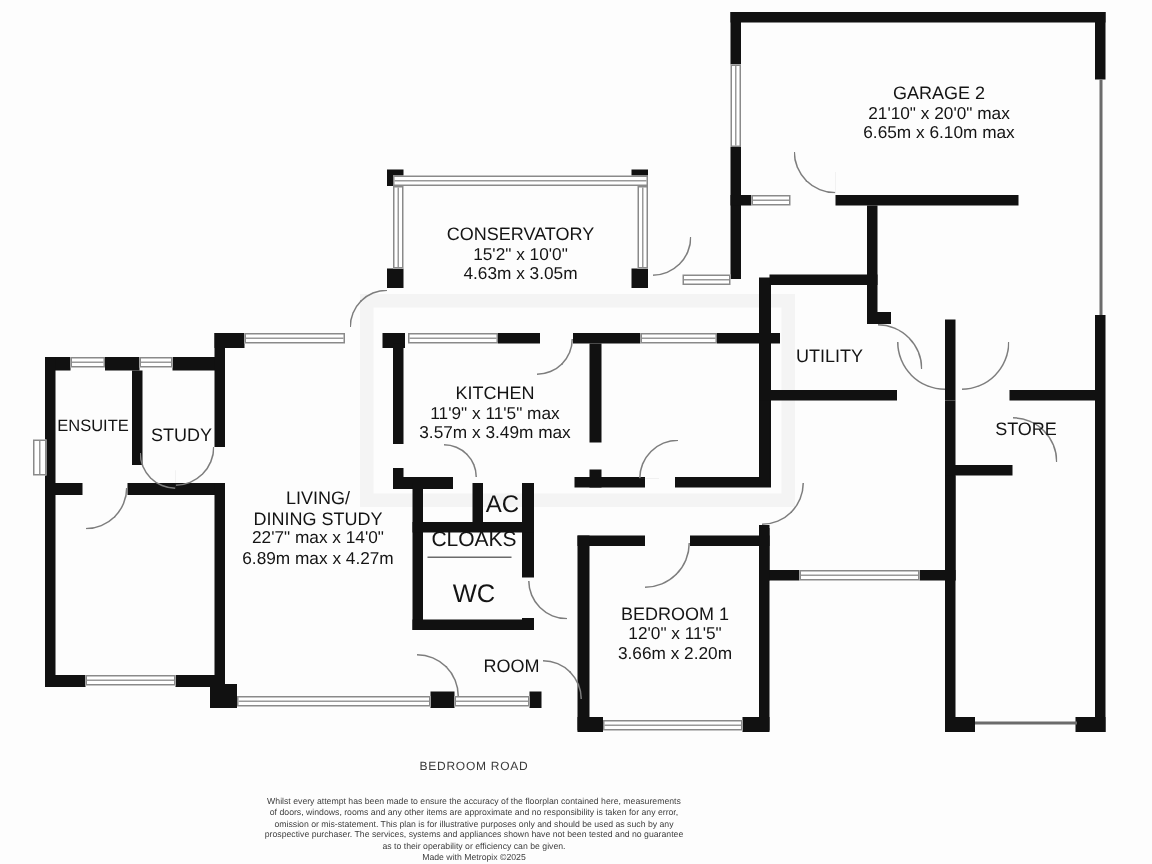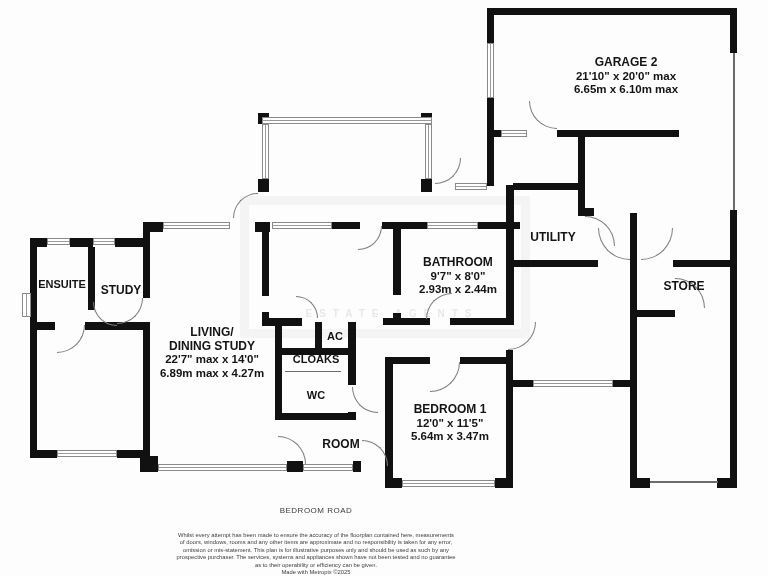--- a/index.html
+++ b/index.html
@@ -7,42 +7,41 @@
           font-family:"Liberation Sans", sans-serif;}
   
   .w{position:absolute;background:#111;}
   .thin{position:absolute;background:#6b6b6b;}
   .win{position:absolute;background:#fff;border:1px solid #8a8a8a;box-sizing:border-box;}
   .win.h{background:linear-gradient(#9a9a9a,#9a9a9a) center/100% 1px no-repeat,#fff;}
   .win.v{background:linear-gradient(90deg,#9a9a9a,#9a9a9a) center/1px 100% no-repeat,#fff;}
   .arc{position:absolute;box-sizing:border-box;}
   
   .room{position:absolute;transform:translateX(-50%);text-align:center;color:#141414;
-        font-weight:bold;font-size:11.5px;line-height:13.5px;white-space:nowrap;}
+        font-weight:normal;font-size:11.5px;line-height:13.5px;white-space:nowrap;}
   .room .nm{font-size:12px;}
   
   .wm-crest{position:absolute;left:240px;top:196px;width:290px;height:142px;
             border:9px solid rgba(90,90,90,0.055);box-sizing:border-box;}
   .wm-text{position:absolute;left:250px;top:234px;width:280px;text-align:center;
            font-family:"Liberation Serif", serif;font-size:44px;font-weight:bold;
            color:rgba(70,70,70,0.14);letter-spacing:1px;}
   .wm-sub{position:absolute;left:262px;top:308px;width:260px;text-align:center;
           font-size:10px;letter-spacing:7px;color:rgba(70,70,70,0.12);font-weight:bold;}
   .road{position:absolute;left:316px;top:506px;transform:translateX(-50%);
         font-size:8px;letter-spacing:0.5px;color:#3a3a3a;}
   .disclaimer{position:absolute;left:316px;top:532px;transform:translateX(-50%);
               width:420px;text-align:center;font-size:5.8px;line-height:7.4px;color:#3d3d3d;}
 </style>
 </head>
 <body>
 
 <div id="canvas">
 
   <div class="wm-crest"></div>
-  <div class="wm-sub">ESTATE AGENTS</div>
 
   <div id="geom">
       <div class="w" style="left: 487px; top: 8px; width: 250px; height: 7px;"></div>
       <div class="w" style="left: 730px; top: 8px; width: 7px; height: 45px;"></div>
       <div class="w" style="left: 730px; top: 210px; width: 7px; height: 278px;"></div>
       <div class="w" style="left: 487px; top: 8px; width: 7px; height: 35px;"></div>
       <div class="w" style="left: 487px; top: 98px; width: 7px; height: 88px;"></div>
       <div class="w" style="left: 487px; top: 130px; width: 14px; height: 7px;"></div>
       <div class="w" style="left: 557px; top: 130px; width: 122px; height: 7px;"></div>
       <div class="w" style="left: 258px; top: 113px; width: 11px; height: 11px;"></div>
@@ -141,56 +140,61 @@
       <div class="arc" style="left: 57px; top: 325px; width: 28px; height: 28px; border-radius: 0px 0px 100%; border-bottom: 1.2px solid rgb(125, 125, 125); border-right: 1.2px solid rgb(125, 125, 125);"></div>
       <div class="arc" style="left: 93px; top: 302px; width: 24px; height: 24px; border-radius: 0px 0px 0px 100%; border-bottom: 1.2px solid rgb(125, 125, 125); border-left: 1.2px solid rgb(125, 125, 125);"></div>
       <div class="arc" style="left: 117px; top: 298px; width: 26px; height: 26px; border-radius: 0px 0px 100%; border-bottom: 1.2px solid rgb(125, 125, 125); border-right: 1.2px solid rgb(125, 125, 125);"></div>
     </div>
 
   <div class="room" style="left:626px;top:56px">
     <div class="nm">GARAGE 2</div>
       <div>21'10"  x 20'0" max</div>
       <div>6.65m  x 6.10m max</div>
   </div>
-  <div class="room" style="left:458px;top:256px">
-    <div class="nm">BATHROOM</div>
-      <div>9'7"  x 8'0"</div>
-      <div>2.93m  x 2.44m</div>
+  <div class="room" style="left:347px;top:150px">
+    <div class="nm">CONSERVATORY</div>
+      <div>15'2"  x 10'0"</div>
+      <div>4.63m  x 3.05m</div>
+  </div>
+  <div class="room" style="left:330px;top:256px">
+    <div class="nm">KITCHEN</div>
+      <div>11'9"  x 11'5" max</div>
+      <div>3.57m  x 3.49m max</div>
   </div>
   <div class="room" style="left:553px;top:231px">
     <div class="nm">UTILITY</div>
   </div>
   <div class="room" style="left:684px;top:280px">
     <div class="nm">STORE</div>
   </div>
   <div class="room" style="left:62px;top:278px">
     <div class="nm" style="font-size:11px">ENSUITE</div>
   </div>
   <div class="room" style="left:121px;top:284px">
     <div class="nm">STUDY</div>
   </div>
   <div class="room" style="left:212px;top:326px">
     <div class="nm">LIVING/</div>
       <div class="nm">DINING STUDY</div>
       <div>22'7" max x 14'0"</div>
       <div>6.89m max x 4.27m</div>
   </div>
   <div class="room" style="left:335px;top:330px">
-    <div class="nm" style="font-size:11px">AC</div>
+    <div class="nm" style="font-size:16px">AC</div>
   </div>
   <div class="room" style="left:316px;top:353px">
-    <div class="nm" style="font-size:11px">CLOAKS</div>
+    <div class="nm" style="font-size:14px">CLOAKS</div>
   </div>
   <div class="room" style="left:316px;top:389px">
-    <div class="nm" style="font-size:11px">WC</div>
+    <div class="nm" style="font-size:17px">WC</div>
   </div>
   <div class="room" style="left:341px;top:438px">
     <div class="nm">ROOM</div>
   </div>
   <div class="room" style="left:450px;top:403px">
     <div class="nm">BEDROOM 1</div>
       <div>12'0"  x 11'5"</div>
-      <div>5.64m  x 3.47m</div>
+      <div>3.66m  x 2.20m</div>
   </div>
 
   <div class="road">BEDROOM ROAD</div>
   <div class="disclaimer"><span>Whilst every attempt has been made to ensure the accuracy of the floorplan contained here, measurements<br>of doors, windows, rooms and any other items are approximate and no responsibility is taken for any error,<br>omission or mis-statement. This plan is for illustrative purposes only and should be used as such by any<br>prospective purchaser. The services, systems and appliances shown have not been tested and no guarantee<br>as to their operability or efficiency can be given.<br>Made with Metropix ©2025</span></div>
 </div>
 
 </body></html>

